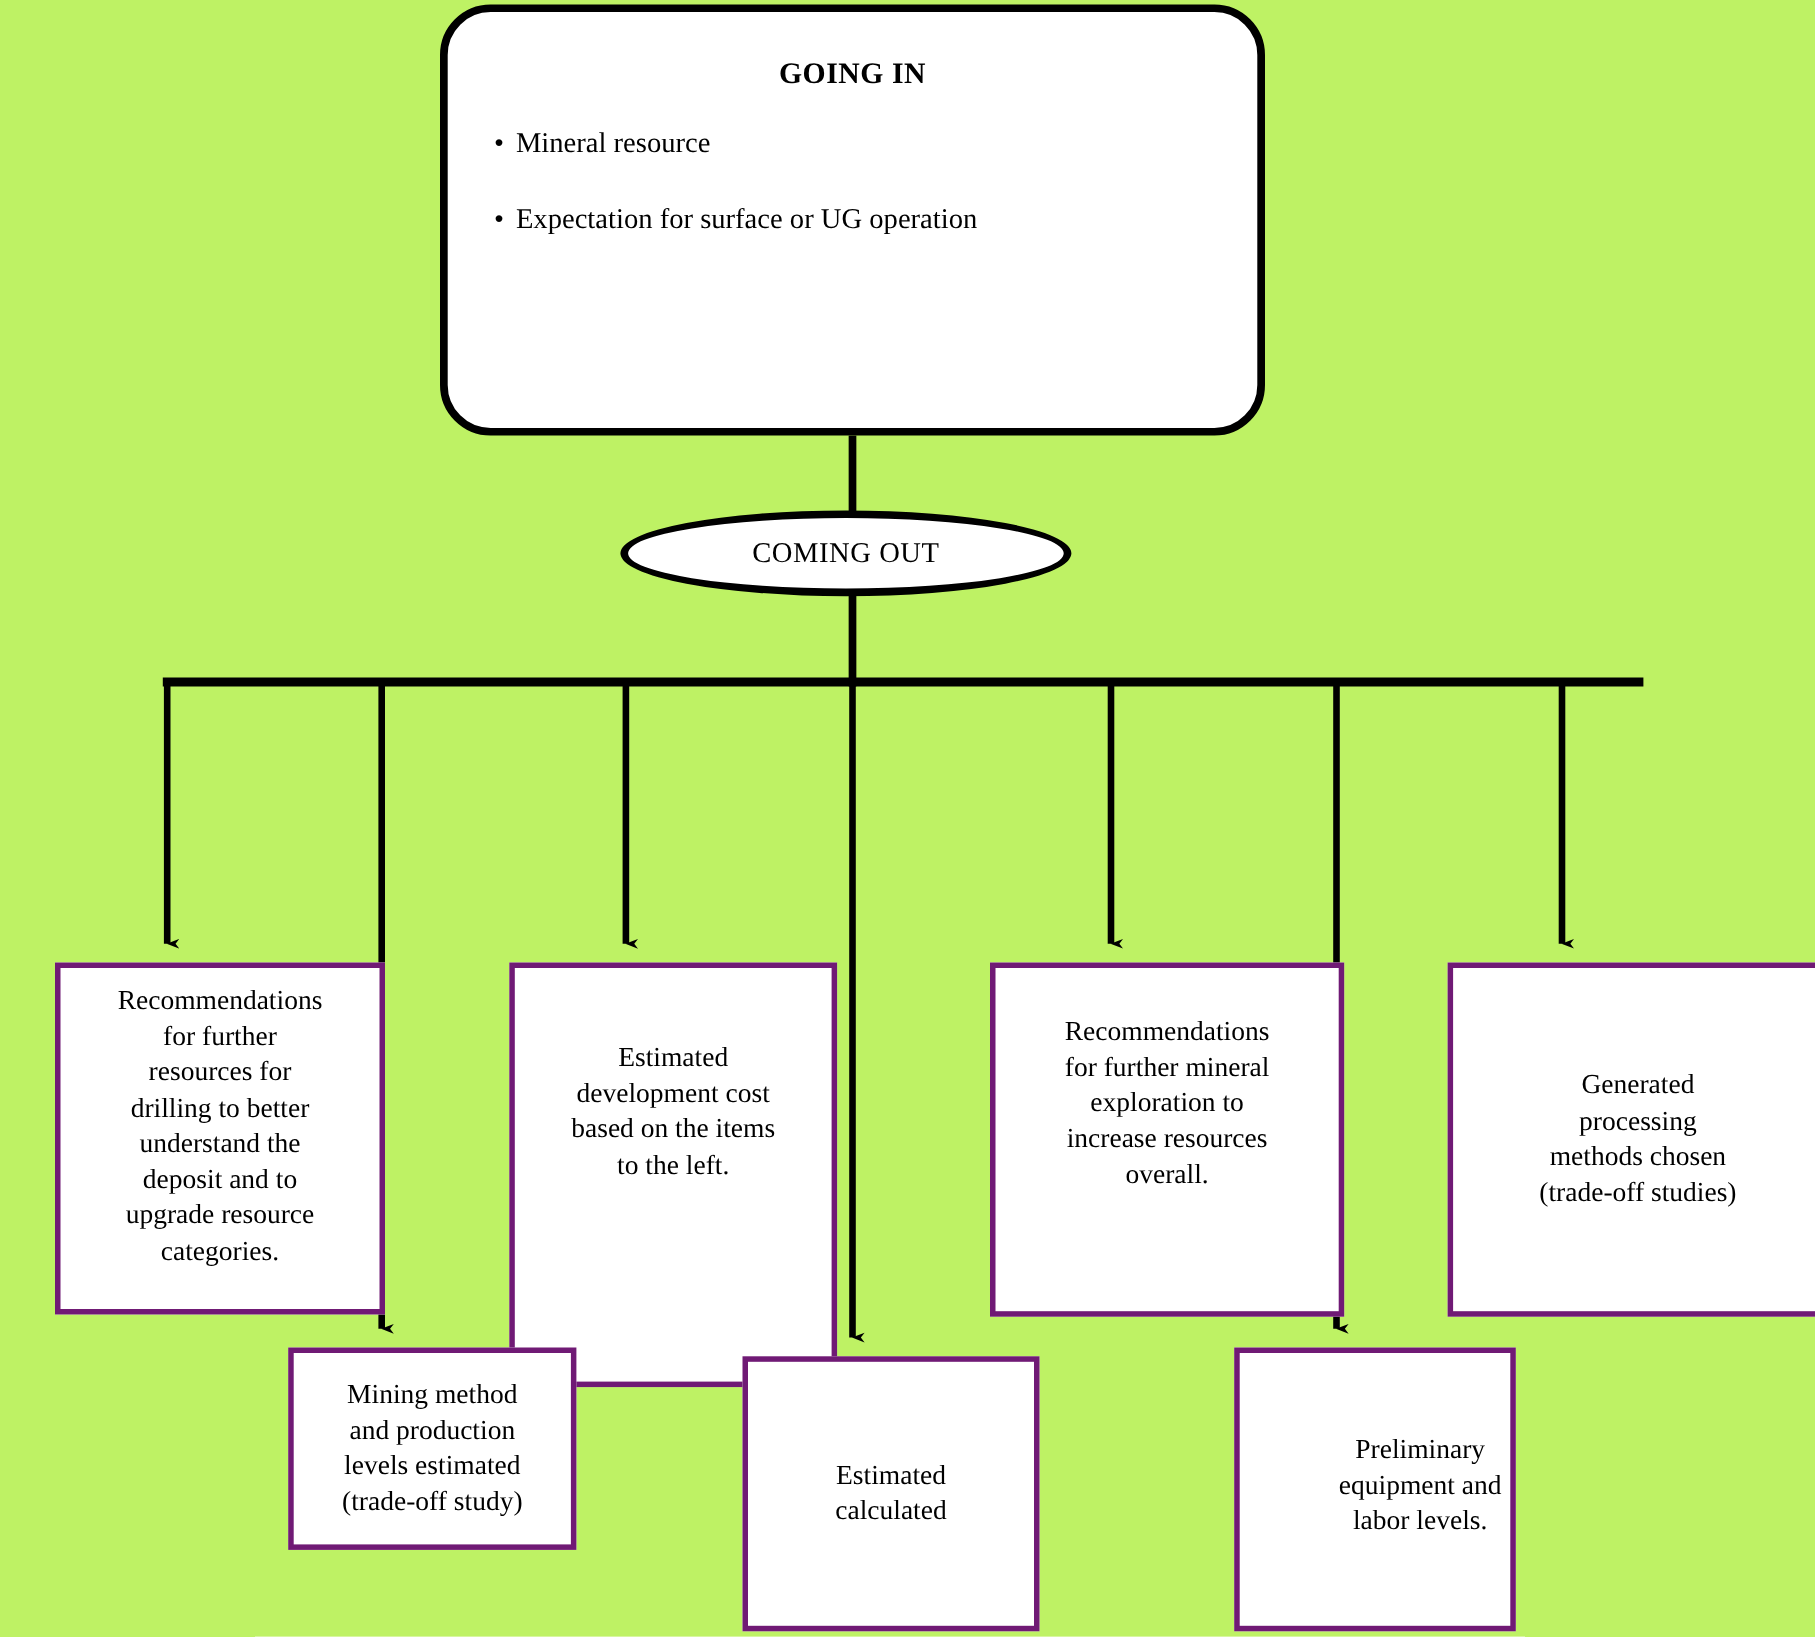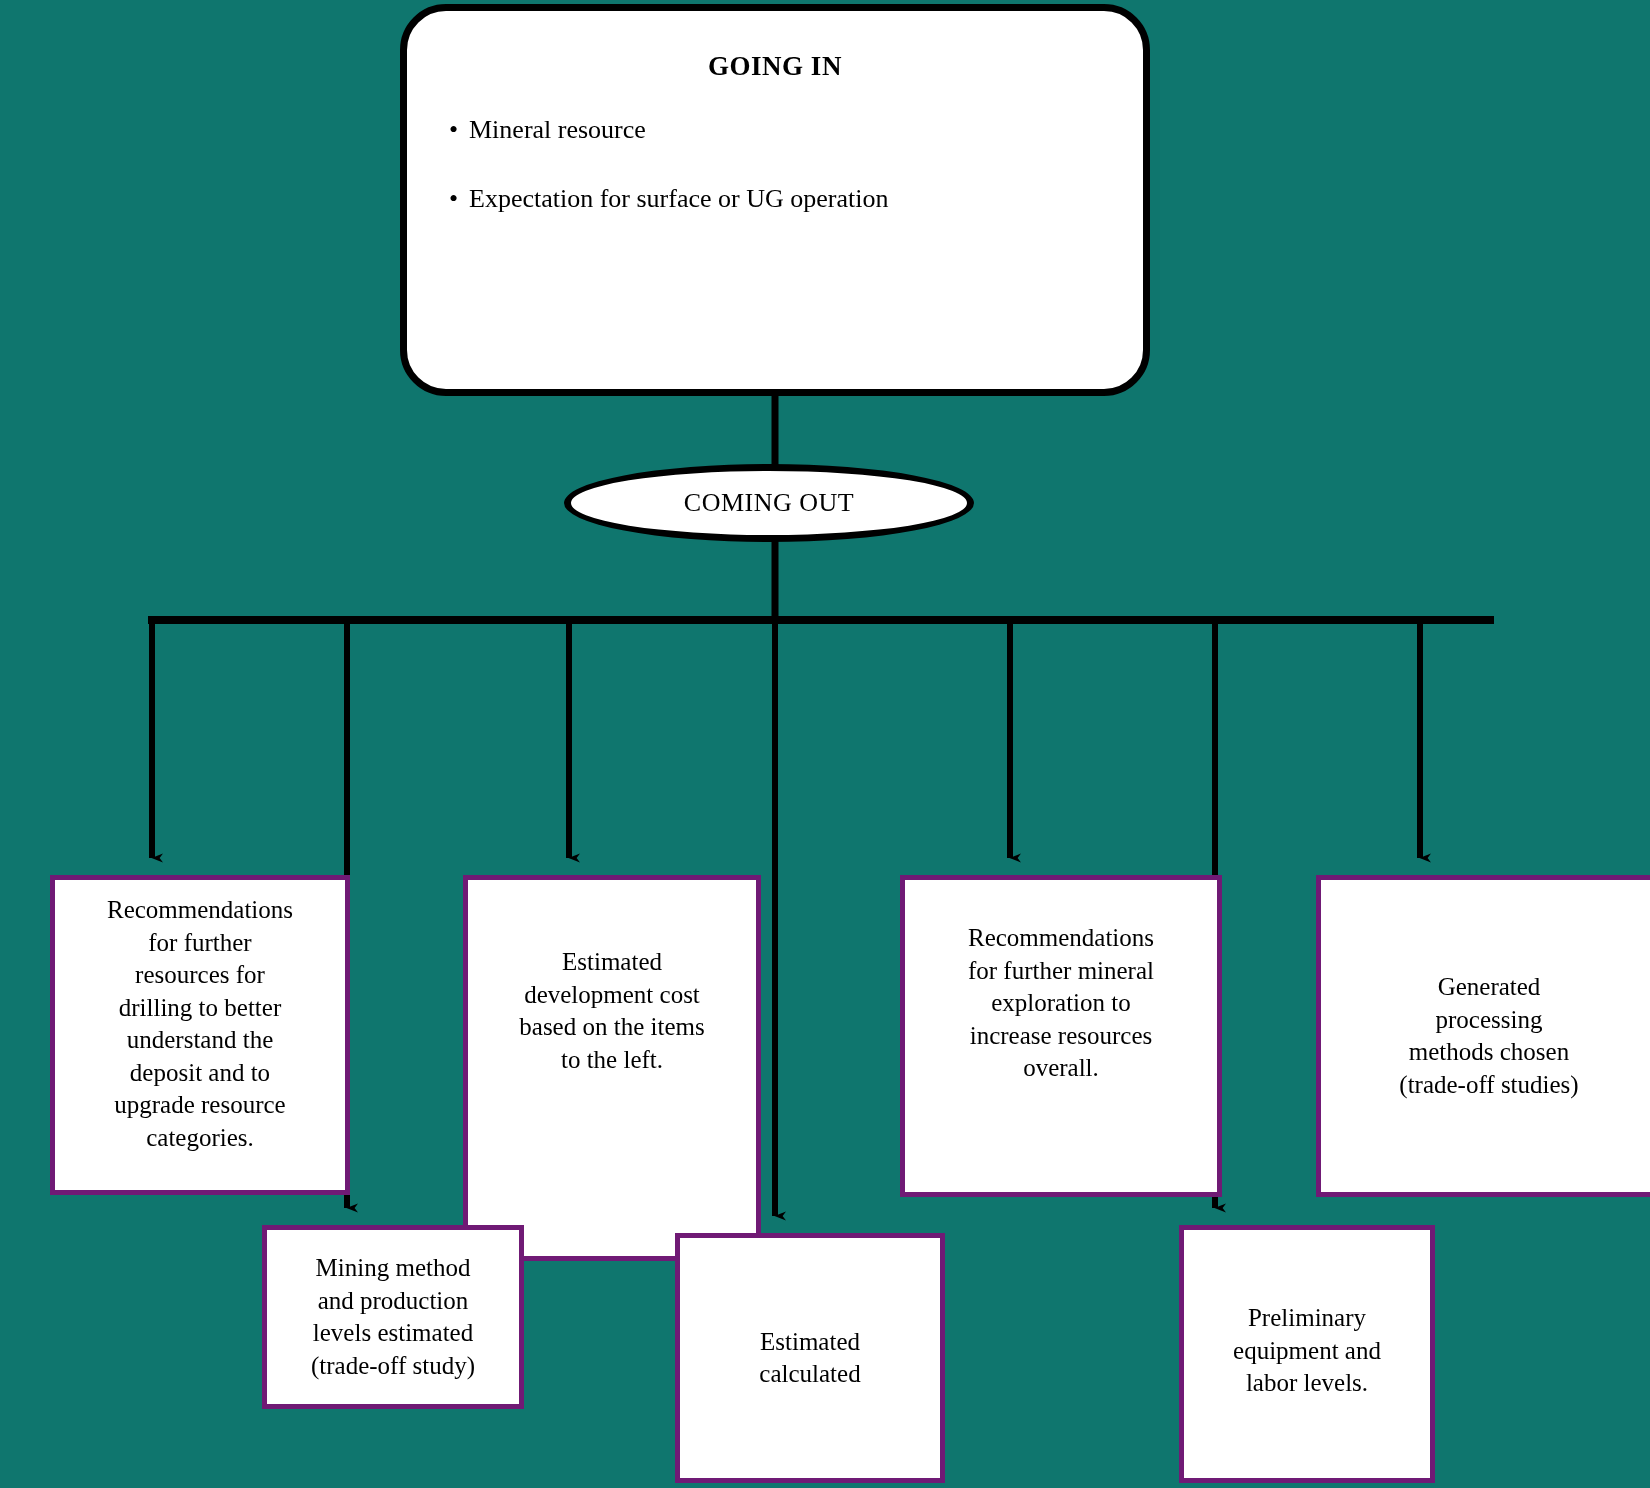--- a/index.html
+++ b/index.html
@@ -5,21 +5,21 @@
 <style>
   html, body {
     margin: 0;
     padding: 0;
     background: #ffffff;
   }
   #stage {
     position: relative;
     width: 1650px;
     height: 1488px;
-    background: #0f766e;
+    background: #bef264;
     font-family: "Liberation Serif", "DejaVu Serif", serif;
     color: #000000;
     overflow: hidden;
   }
   #connectors {
     position: absolute;
     left: 0;
     top: 0;
     width: 1650px;
     height: 1488px;
@@ -103,21 +103,21 @@
 
   
   #box-recommend-drilling { left: 4px;    top: 875px;  width: 300px; height: 320px; }
   #box-estimated-cost     { left: 417px;  top: 875px;  width: 298px; height: 386px; }
   #box-recommend-explore  { left: 854px;  top: 875px;  width: 322px; height: 322px; }
   #box-processing-methods { left: 1270px; top: 875px;  width: 346px; height: 322px; }
 
   
   #box-mining-method      { left: 216px;  top: 1225px; width: 262px; height: 184px; }
   #box-reserves           { left: 629px;  top: 1233px; width: 270px; height: 250px; }
-  #box-preliminary-equip  { left: 1133px; top: 1225px; width: 256px; height: 258px; }
+  #box-preliminary-equip  { left: 1076px; top: 1225px; width: 256px; height: 258px; justify-content: flex-end; }
 
   #box-recommend-drilling .otext,
   #box-estimated-cost .otext,
   #box-recommend-explore .otext { align-self: flex-start; }
 
   #box-recommend-drilling .otext { margin-top: 14px; }
   #box-estimated-cost .otext     { margin-top: 66px; }
   #box-recommend-explore .otext  { margin-top: 42px; }
   #box-processing-methods .otext { margin-top: 0px; }
   #box-mining-method .otext      { margin-top: 0px; }

